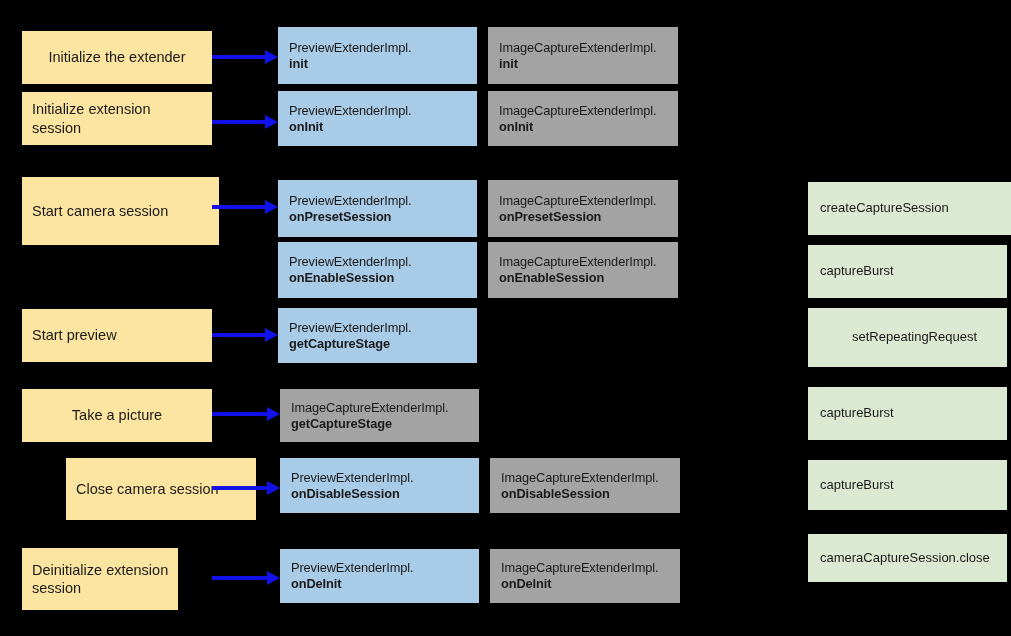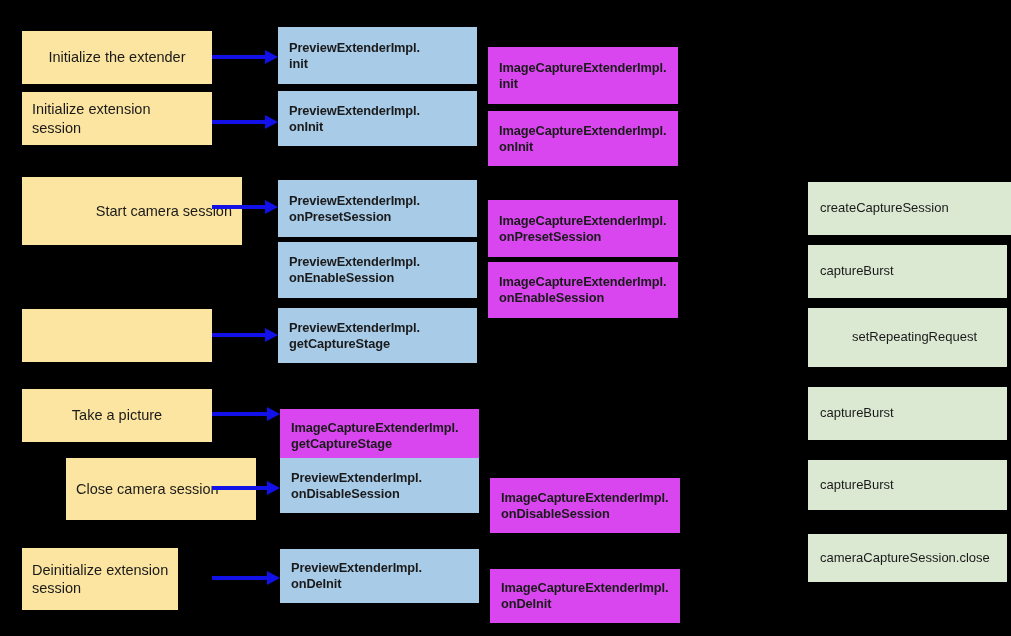--- a/index.html
+++ b/index.html
@@ -28,23 +28,23 @@
     background: #FCE5A0;
     padding: 0 10px;
     font-size: 14.5px;
   }
   .stage-box .line { white-space: pre; }
   .api-box {
     padding: 0 11px;
     font-size: 12.8px;
   }
   .api-box.preview { background: #A8CBE8; }
-  .api-box.capture { background: #d946ef; margin-top: 20px; }
+  .api-box.capture { background: #a3a3a3; }
   .api-box .cls {
-    font-weight: 700;
+    font-weight: 400;
     letter-spacing: -0.1px;
   }
   .api-box .mth {
     font-weight: bold;
     letter-spacing: -0.1px;
   }
   .camera-box {
     background: #DCE9D2;
     padding: 0 12px;
     font-size: 13px;
@@ -78,25 +78,26 @@
 
   <div class="box stage-box" style="left:22px; top:31px; width:190px; height:53px;align-items:center;">
     <span class="line">Initialize the extender</span>
   </div>
 
   <div class="box stage-box" style="left:22px; top:92px; width:190px; height:53px;justify-content:center;">
     <span class="line">Initialize extension</span>
     <span class="line">session</span>
   </div>
 
-  <div class="box stage-box" style="left:22px; top:177px; width:220px; height:68px;align-items:flex-end;">
+  <div class="box stage-box" style="left:22px; top:177px; width:197px; height:68px;">
     <span class="line">Start camera session</span>
   </div>
 
   <div class="box stage-box" style="left:22px; top:309px; width:190px; height:53px;">
+    <span class="line">Start preview</span>
   </div>
 
   <div class="box stage-box" style="left:22px; top:389px; width:190px; height:53px;align-items:center;">
     <span class="line">Take a picture</span>
   </div>
 
   <div class="box stage-box" style="left:22px; top:458px; width:190px; height:62px;margin-left:44px;">
     <span class="line">Close camera session</span>
   </div>
 

